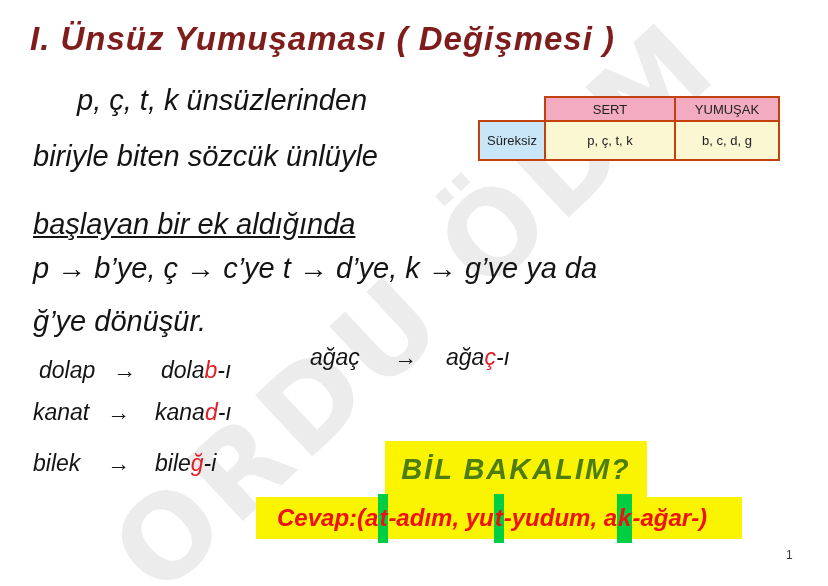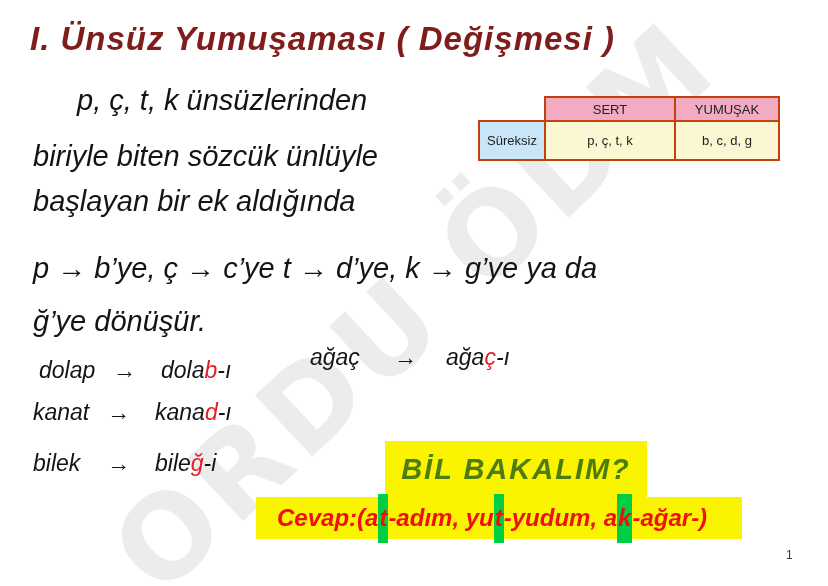--- a/index.html
+++ b/index.html
@@ -81,21 +81,21 @@
 </style>
 </head>
 <body>
 
 <div class="abs watermark">ORDU ÖDM</div>
 
 <div class="abs layer title">I. Ünsüz Yumuşaması ( Değişmesi )</div>
 
 <div class="abs layer hand body-line" style="top:84px;margin-left:44px;">p, ç, t, k ünsüzlerinden</div>
 <div class="abs layer hand body-line" style="top:140px;">biriyle biten sözcük ünlüyle</div>
-<div class="abs layer hand body-line" style="top:185px;">başlayan bir ek aldığında</div>
+<div class="abs layer hand body-line" style="top:208px;text-decoration:underline;">başlayan bir ek aldığında</div>
 <div class="abs layer hand body-line" style="top:252px;">p → b’ye, ç → c’ye t → d’ye, k → g’ye ya da</div>
 <div class="abs layer hand body-line" style="top:305px;">ğ’ye dönüşür.</div>
 
 <table class="abs layer rule-table">
   <tbody>
       <tr>
     <td class="ghost"></td>
     <th class="col-sert">SERT</th>
     <th class="col-yum">YUMUŞAK</th>
   </tr>

